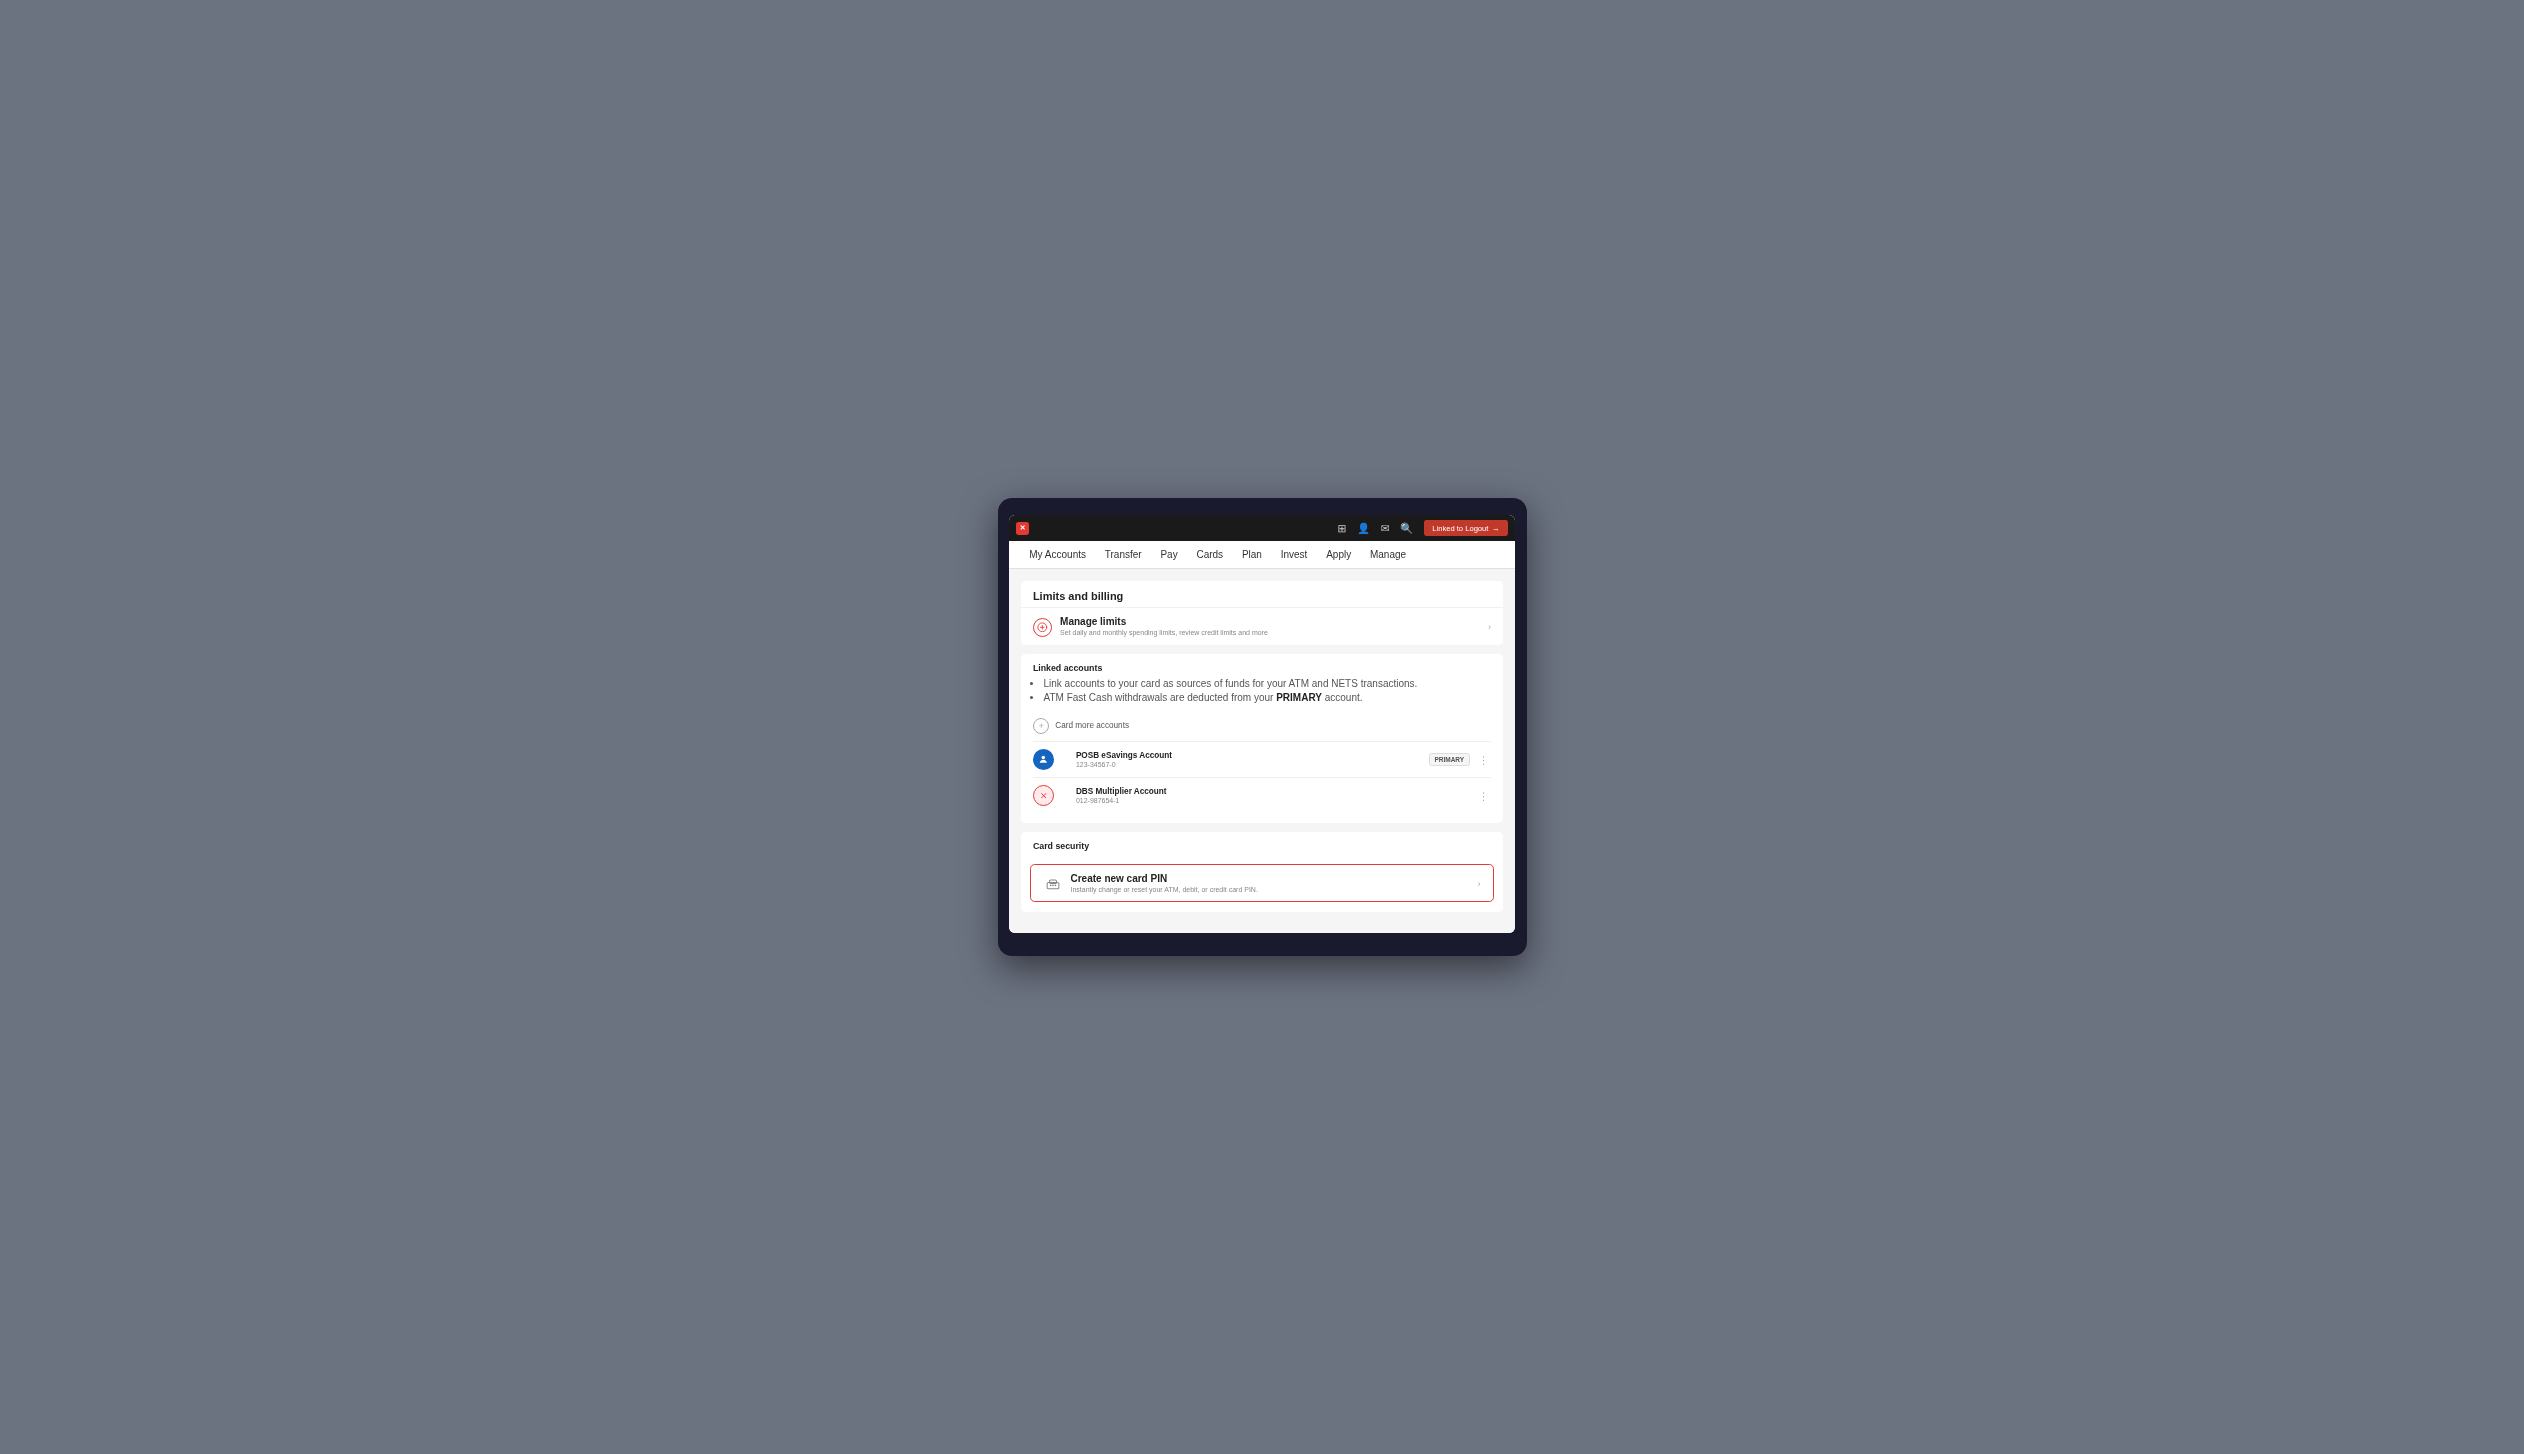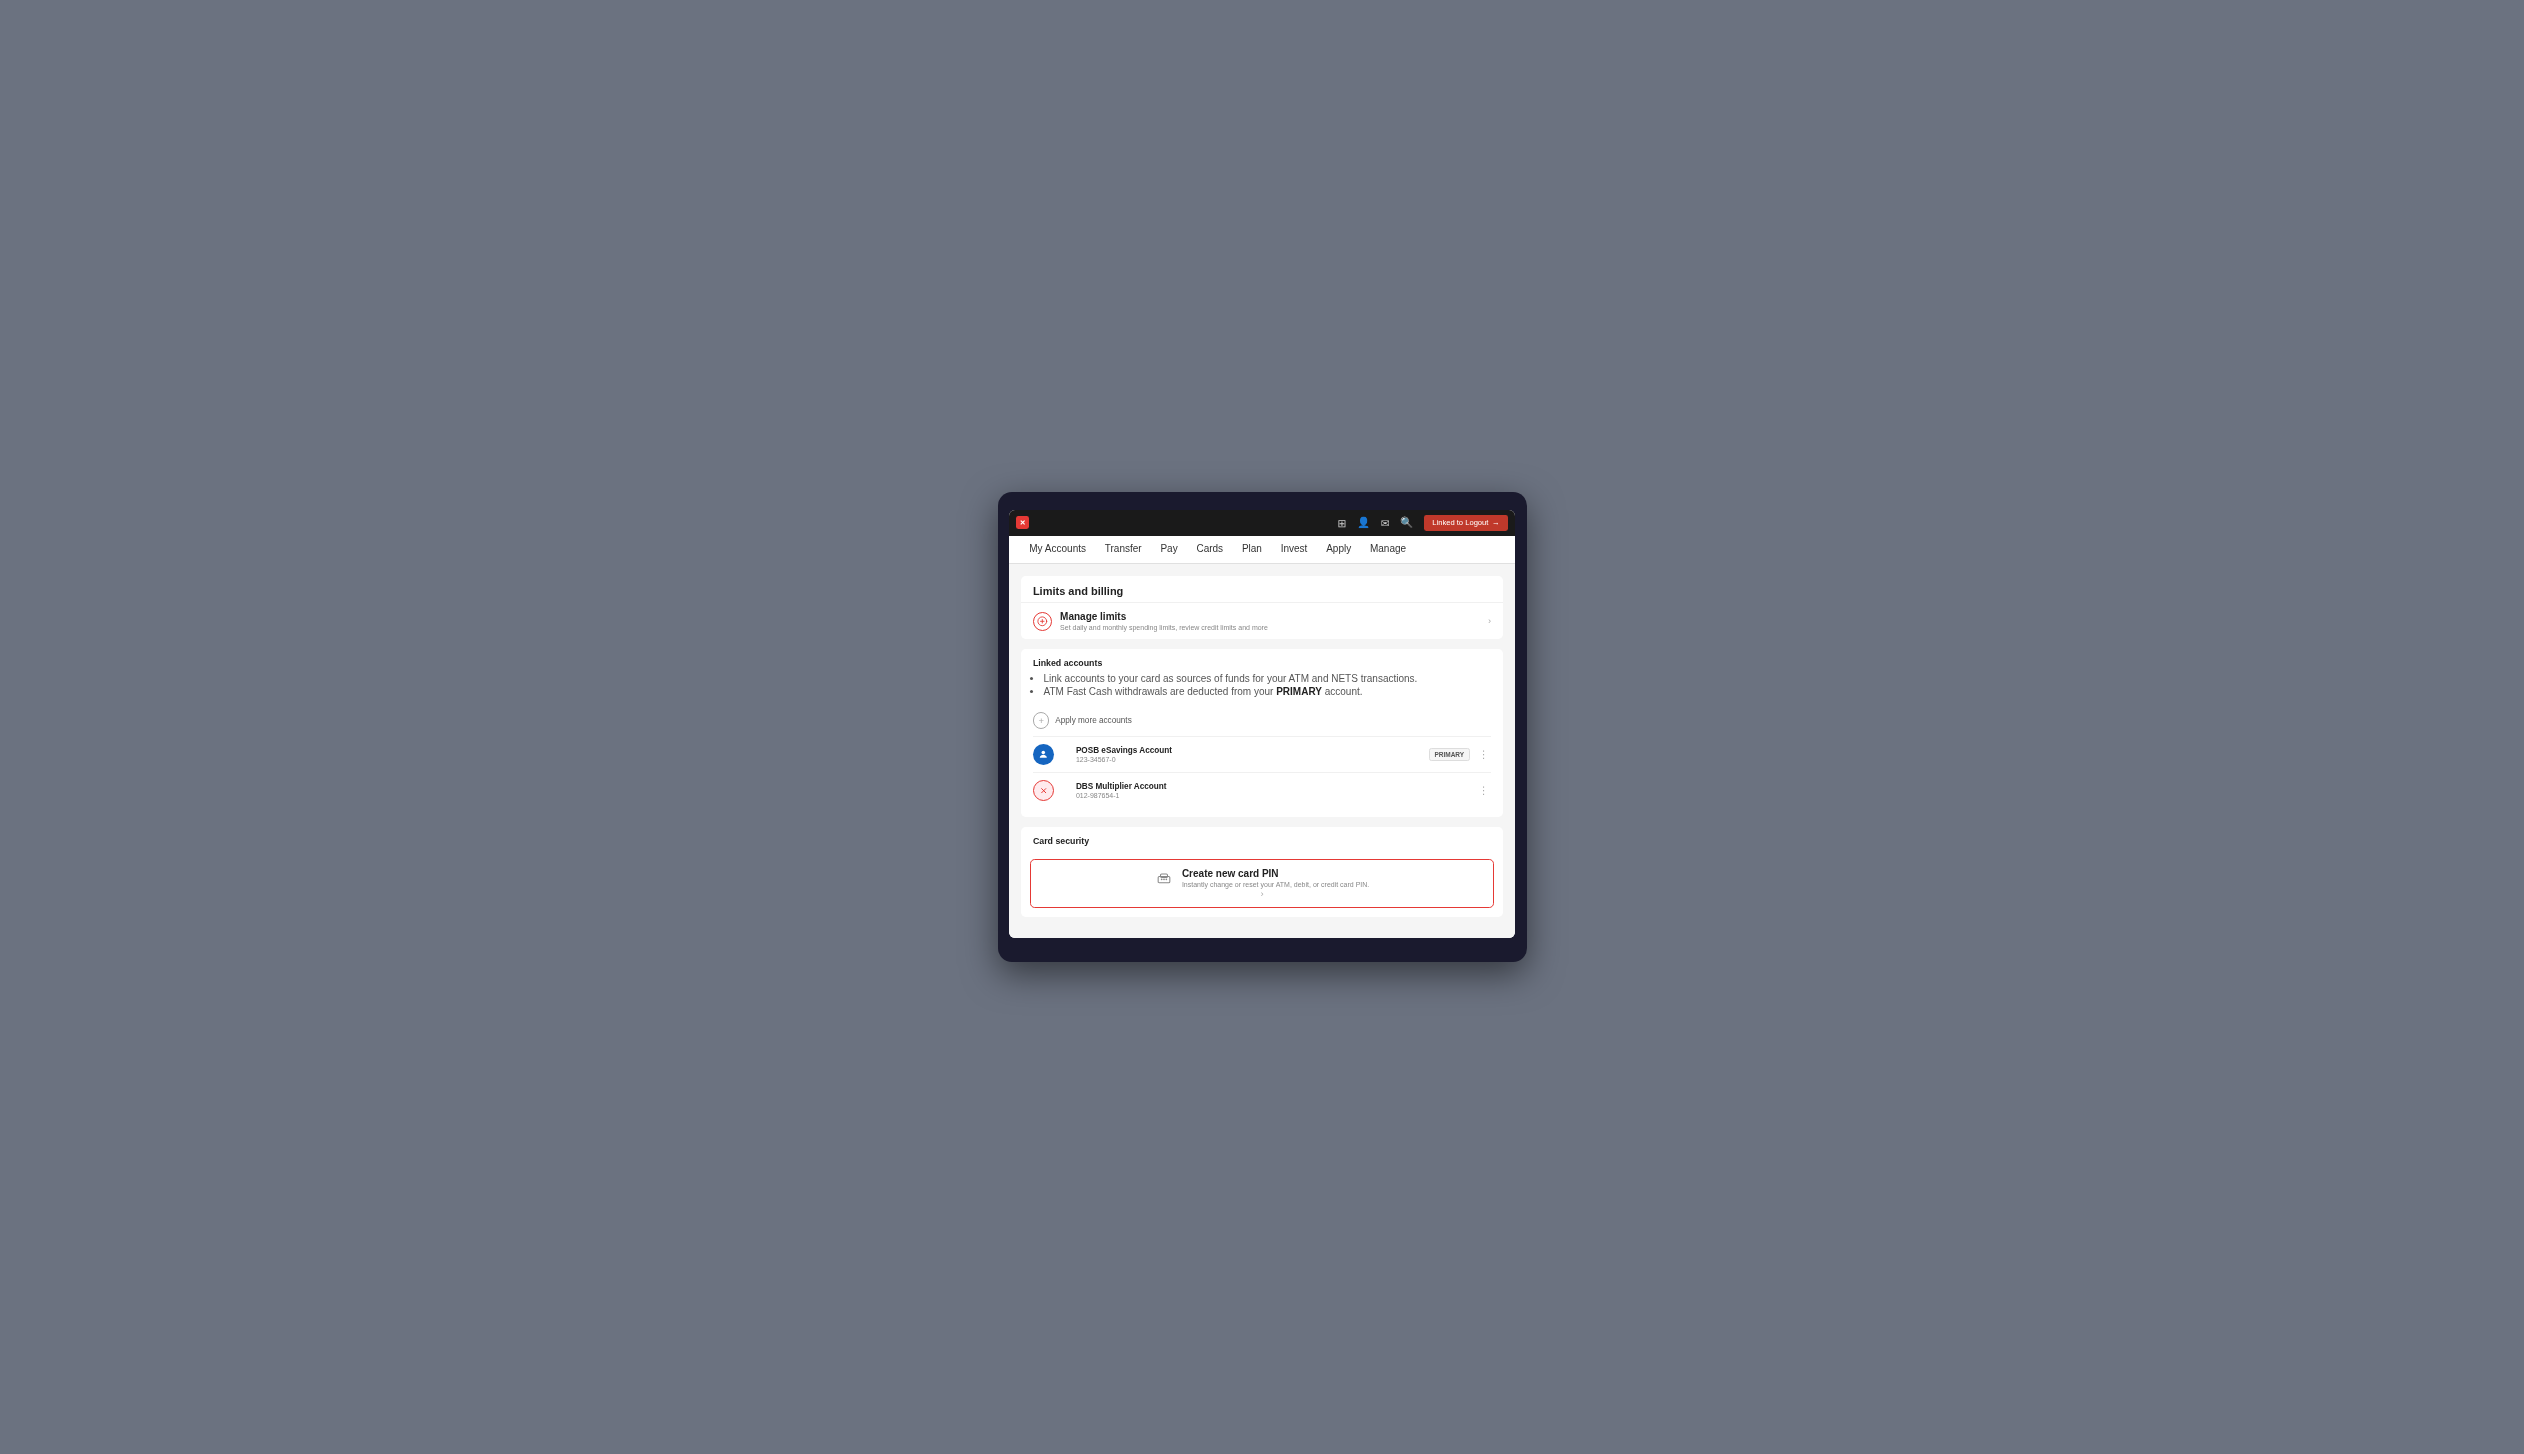--- a/index.html
+++ b/index.html
@@ -280,21 +280,20 @@
     .highlighted-row {
       display: flex;
       align-items: center;
       justify-content: space-between;
       padding: 8.2px 11.8px;
       border: 1.2px solid #e53935;
       border-radius: 4.7px;
       margin: 8px 0 0 0;
       cursor: pointer;
       background: #fff;
-      flex-direction: column;
     }
     .pin-icon {
       width: 19px;
       height: 19px;
       display: flex;
       align-items: center;
       justify-content: center;
       color: #888;
       font-size: 10.6px;
       flex-shrink: 0;
@@ -362,21 +361,21 @@
           <li>
             <span>Link accounts to your card as sources of funds for your ATM and NETS transactions.</span>
           </li>
           <li>
             ATM Fast Cash withdrawals are deducted from your <span class="primary-bold">PRIMARY</span> account.
           </li>
         </ul>
 
         <div class="link-more-row">
           <div class="plus-circle">+</div>
-          <span class="link-more-label">Apply more accounts</span>
+          <span class="link-more-label">Card more accounts</span>
         </div>
 
         <div class="account-row">
           <div class="account-left">
             <div class="account-icon-blue">
               <svg width="10.6" height="10.6" viewBox="0 0 24 24" fill="white">
                 <circle cx="12" cy="8" r="4"></circle>
                 <path d="M4 20c0-4 3.6-7 8-7s8 3 8 7"></path>
               </svg>
             </div>

